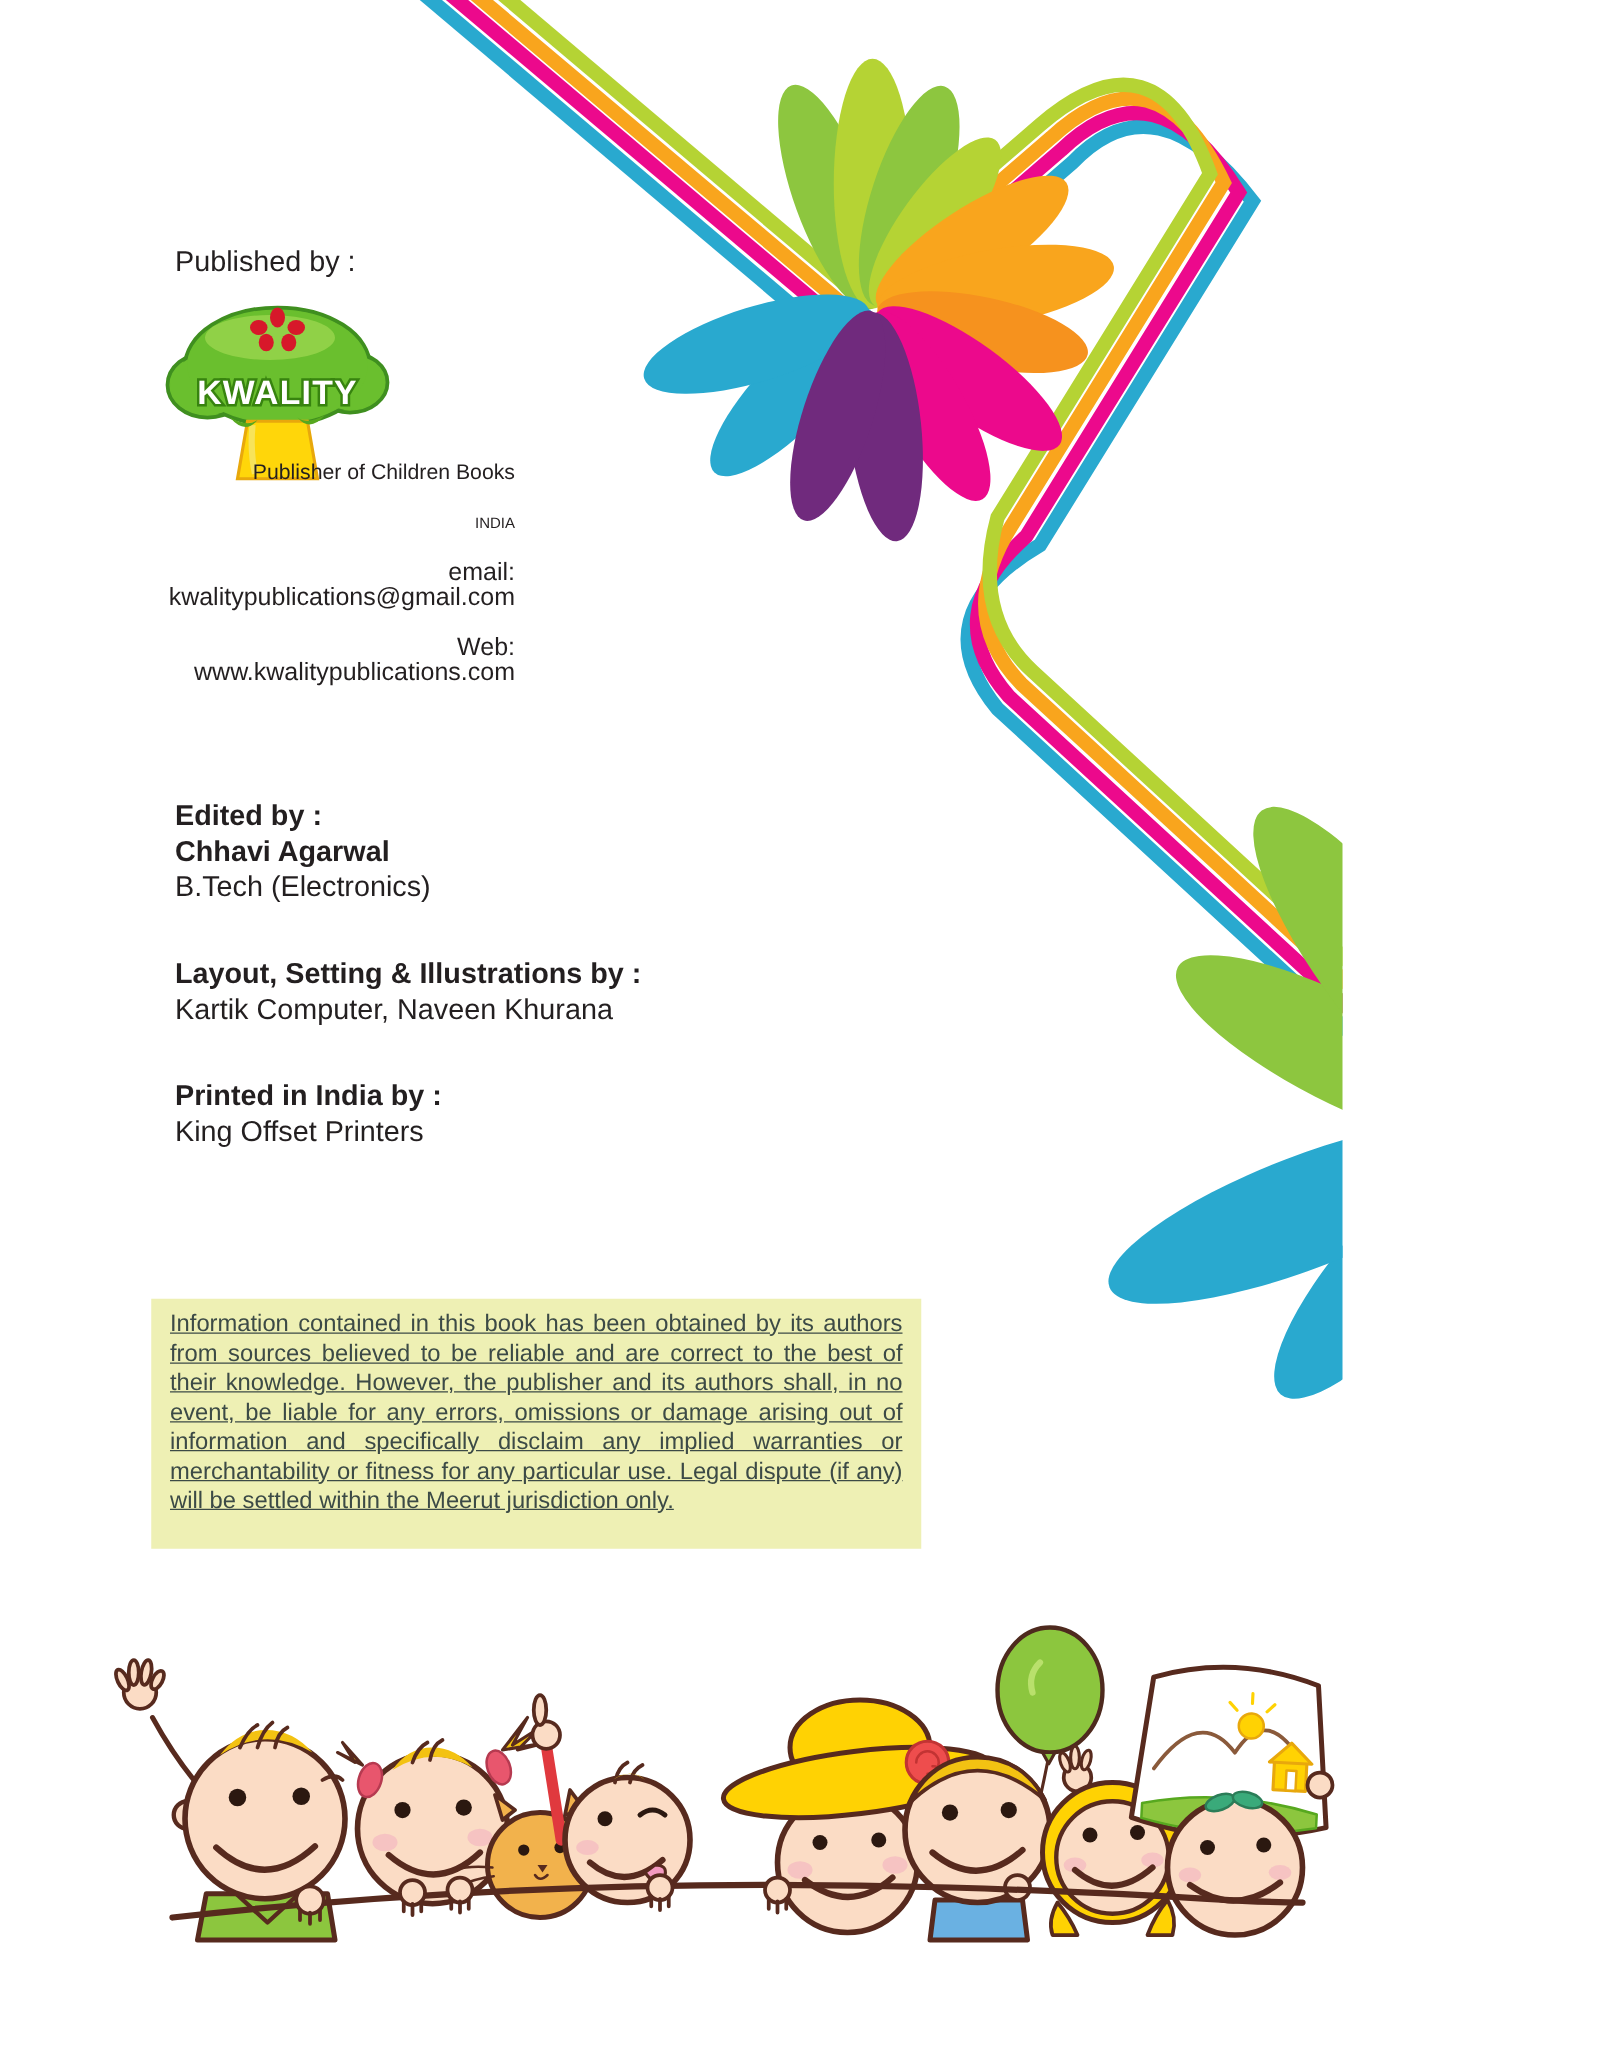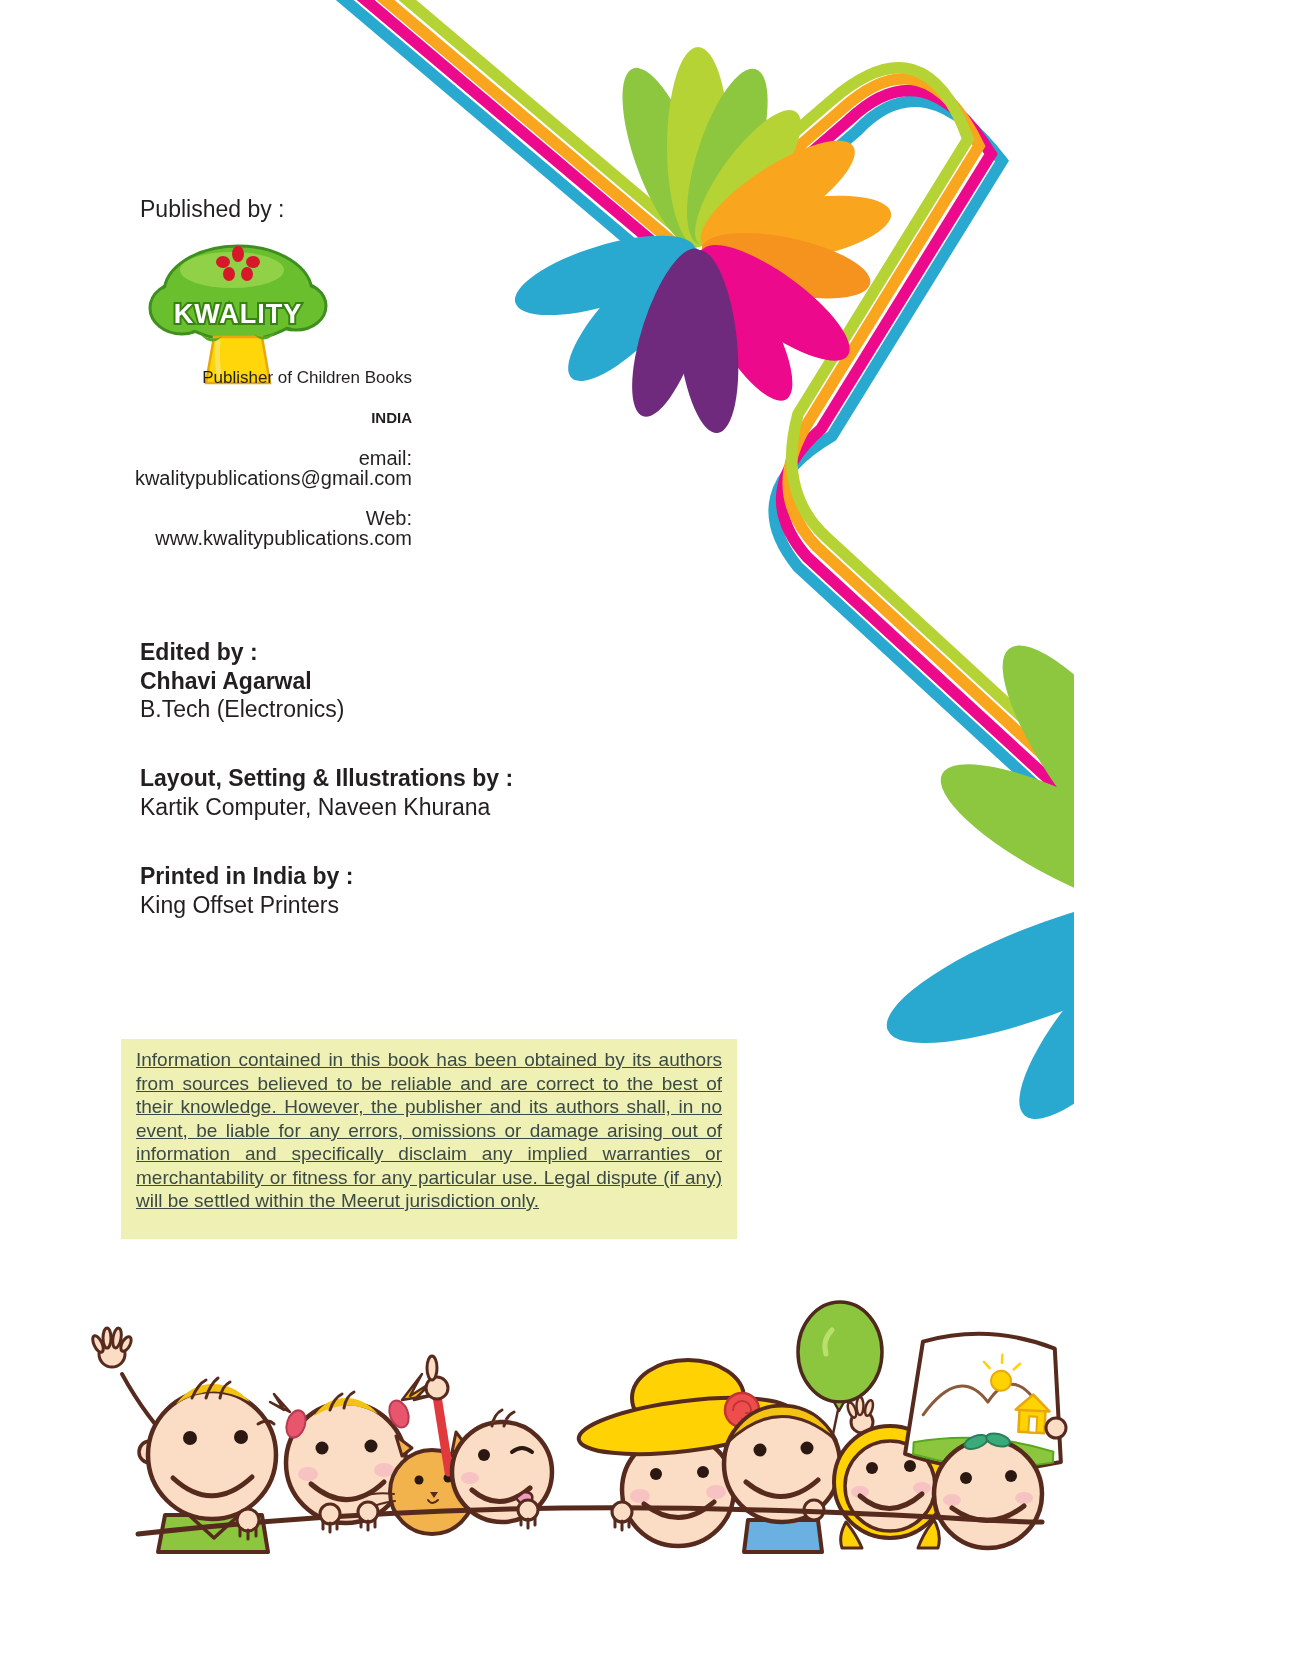--- a/index.html
+++ b/index.html
@@ -4,30 +4,30 @@
 <style>
   html,body{margin:0;padding:0;background:#ffffff;}
   .page{position:relative;width:1074px;height:1656px;background:#ffffff;overflow:hidden;
         font-family:"Liberation Sans", sans-serif;color:#231f20;}
   .decor,.kids{position:absolute;left:0;top:0;pointer-events:none;}
   .txt{position:absolute;white-space:pre-line;}
   .pub-label{left:140px;top:196px;font-size:23px;}
   .brand{left:134px;top:310px;font-size:26px;font-weight:900;color:#ed1c24;letter-spacing:1px;}
   .contact{left:112px;top:348px;width:300px;text-align:right;line-height:20px;}
   .contact .tagline{font-size:17px;}
-  .contact .country{font-size:15px;font-weight:bold;}
+  .contact .country{font-size:12px;font-weight:normal;}
   .contact .mail,.contact .web{font-size:20px;}
   .sec{position:absolute;left:140px;font-size:23px;line-height:28.5px;}
   .sec .b{font-weight:bold;}
   .written{top:452px;} .edited{top:638px;} .layoutsec{top:764px;}
   .printed{top:862px;} .iso{top:957px;}
   .disclaimer{position:absolute;left:121px;top:1039px;width:616px;box-sizing:border-box;
       background:#eef0b4;color:#3c4a46;font-size:19px;line-height:23.5px;
       padding:9px 15px 26px 15px;text-align:justify;text-decoration:underline;}
-  .logo-wrap{position:absolute;left:136px;top:236px;width:204px;height:160px;text-align:center;}
+  .logo-wrap{position:absolute;left:120px;top:236px;width:204px;height:160px;text-align:center;}
 </style>
 </head>
 <body>
 
 <div class="page">
 
   <svg class="decor" width="1296" height="1656" viewBox="0 0 1296 1656">
     <g fill="none" stroke-linecap="butt">
 
       <path d="M327,-15 L659,266" stroke="#29a9cf" stroke-width="11.5"></path>

